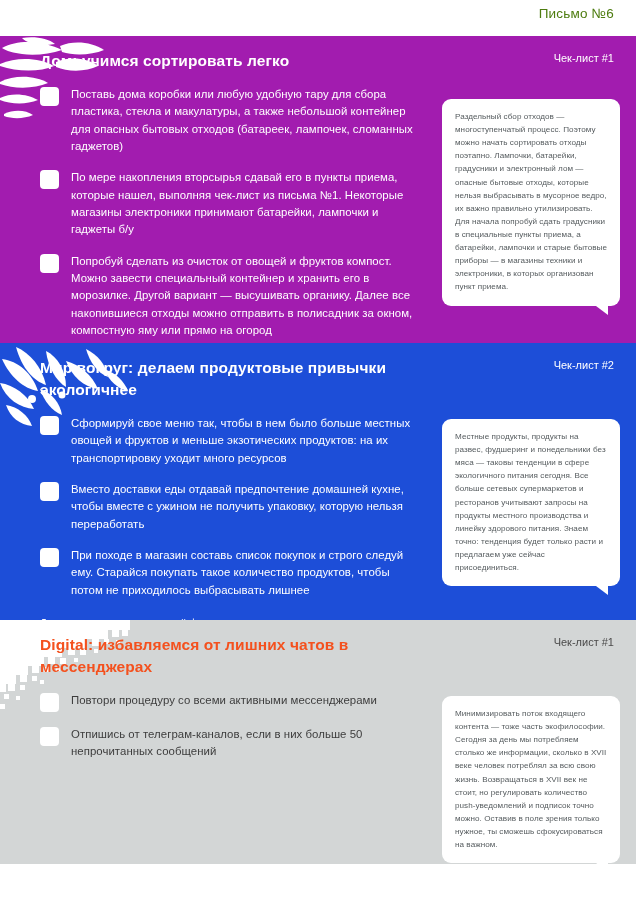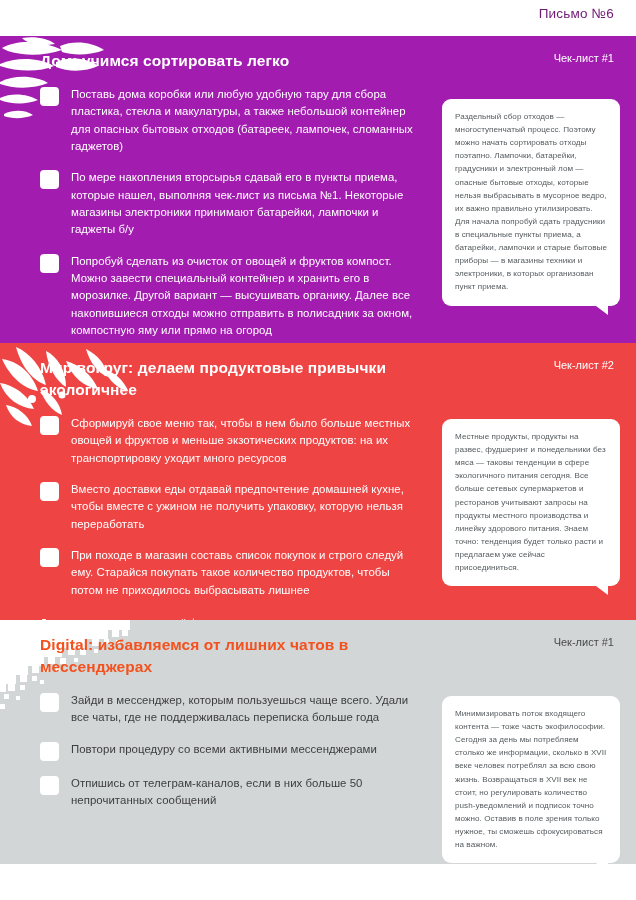--- a/index.html
+++ b/index.html
@@ -5,26 +5,26 @@
   html,body{margin:0;padding:0;}
   body{
     width:636px;height:900px;background:#ffffff;
     font-family:"Liberation Sans","DejaVu Sans",sans-serif;
     overflow:hidden;position:relative;
   }
   .page{width:636px;height:900px;position:relative;overflow:hidden;background:#fff;}
 
   
   .topbar{height:30px;display:flex;align-items:flex-start;justify-content:flex-end;padding:6px 22px 0 0;}
-  .letter-no{font-size:13.5px;color:#701a75;letter-spacing:.2px;}
+  .letter-no{font-size:13.5px;color:#4d7c0f;letter-spacing:.2px;}
 
   
   .band{position:relative;width:636px;box-sizing:border-box;overflow:hidden;}
   .band-orange{background:#a21caf;}
-  .band-teal{background:#ef4444;}
+  .band-teal{background:#1d4ed8;}
   .band-gray{background:#d3d6d6;}
 
   .band-inner{position:relative;z-index:3;padding:0 22px 0 40px;}
 
   .band-head{display:flex;align-items:flex-start;justify-content:space-between;padding-top:14px;}
   .band-title{
     font-size:15.5px;font-weight:bold;line-height:1.42;color:#ffffff;
     max-width:400px;letter-spacing:.1px;margin:0;
   }
   .band-gray .band-title{color:#f4511e;}
@@ -219,24 +219,20 @@
     <div class="band-inner">
       <div class="band-head">
         <h2 class="band-title">Digital: избавляемся от лишних чатов в мессенджерах</h2>
         <div class="band-num">Чек-лист #1</div>
       </div>
 
       <div class="cols">
         <div class="col-left">
           <div class="check-item">
             <span class="check-box"></span>
-            <span class="check-text">Зайди в мессенджер, которым пользуешься чаще всего. Удали все чаты, где не поддерживалась переписка больше года</span>
-          </div>
-          <div class="check-item">
-            <span class="check-box"></span>
             <span class="check-text">Повтори процедуру со всеми активными мессенджерами</span>
           </div>
           <div class="check-item">
             <span class="check-box"></span>
             <span class="check-text">Отпишись от телеграм-каналов, если в них больше 50 непрочитанных сообщений</span>
           </div>
         </div>
 
         <div class="col-right">
           <div class="bubble" style="margin-top:18px;">

